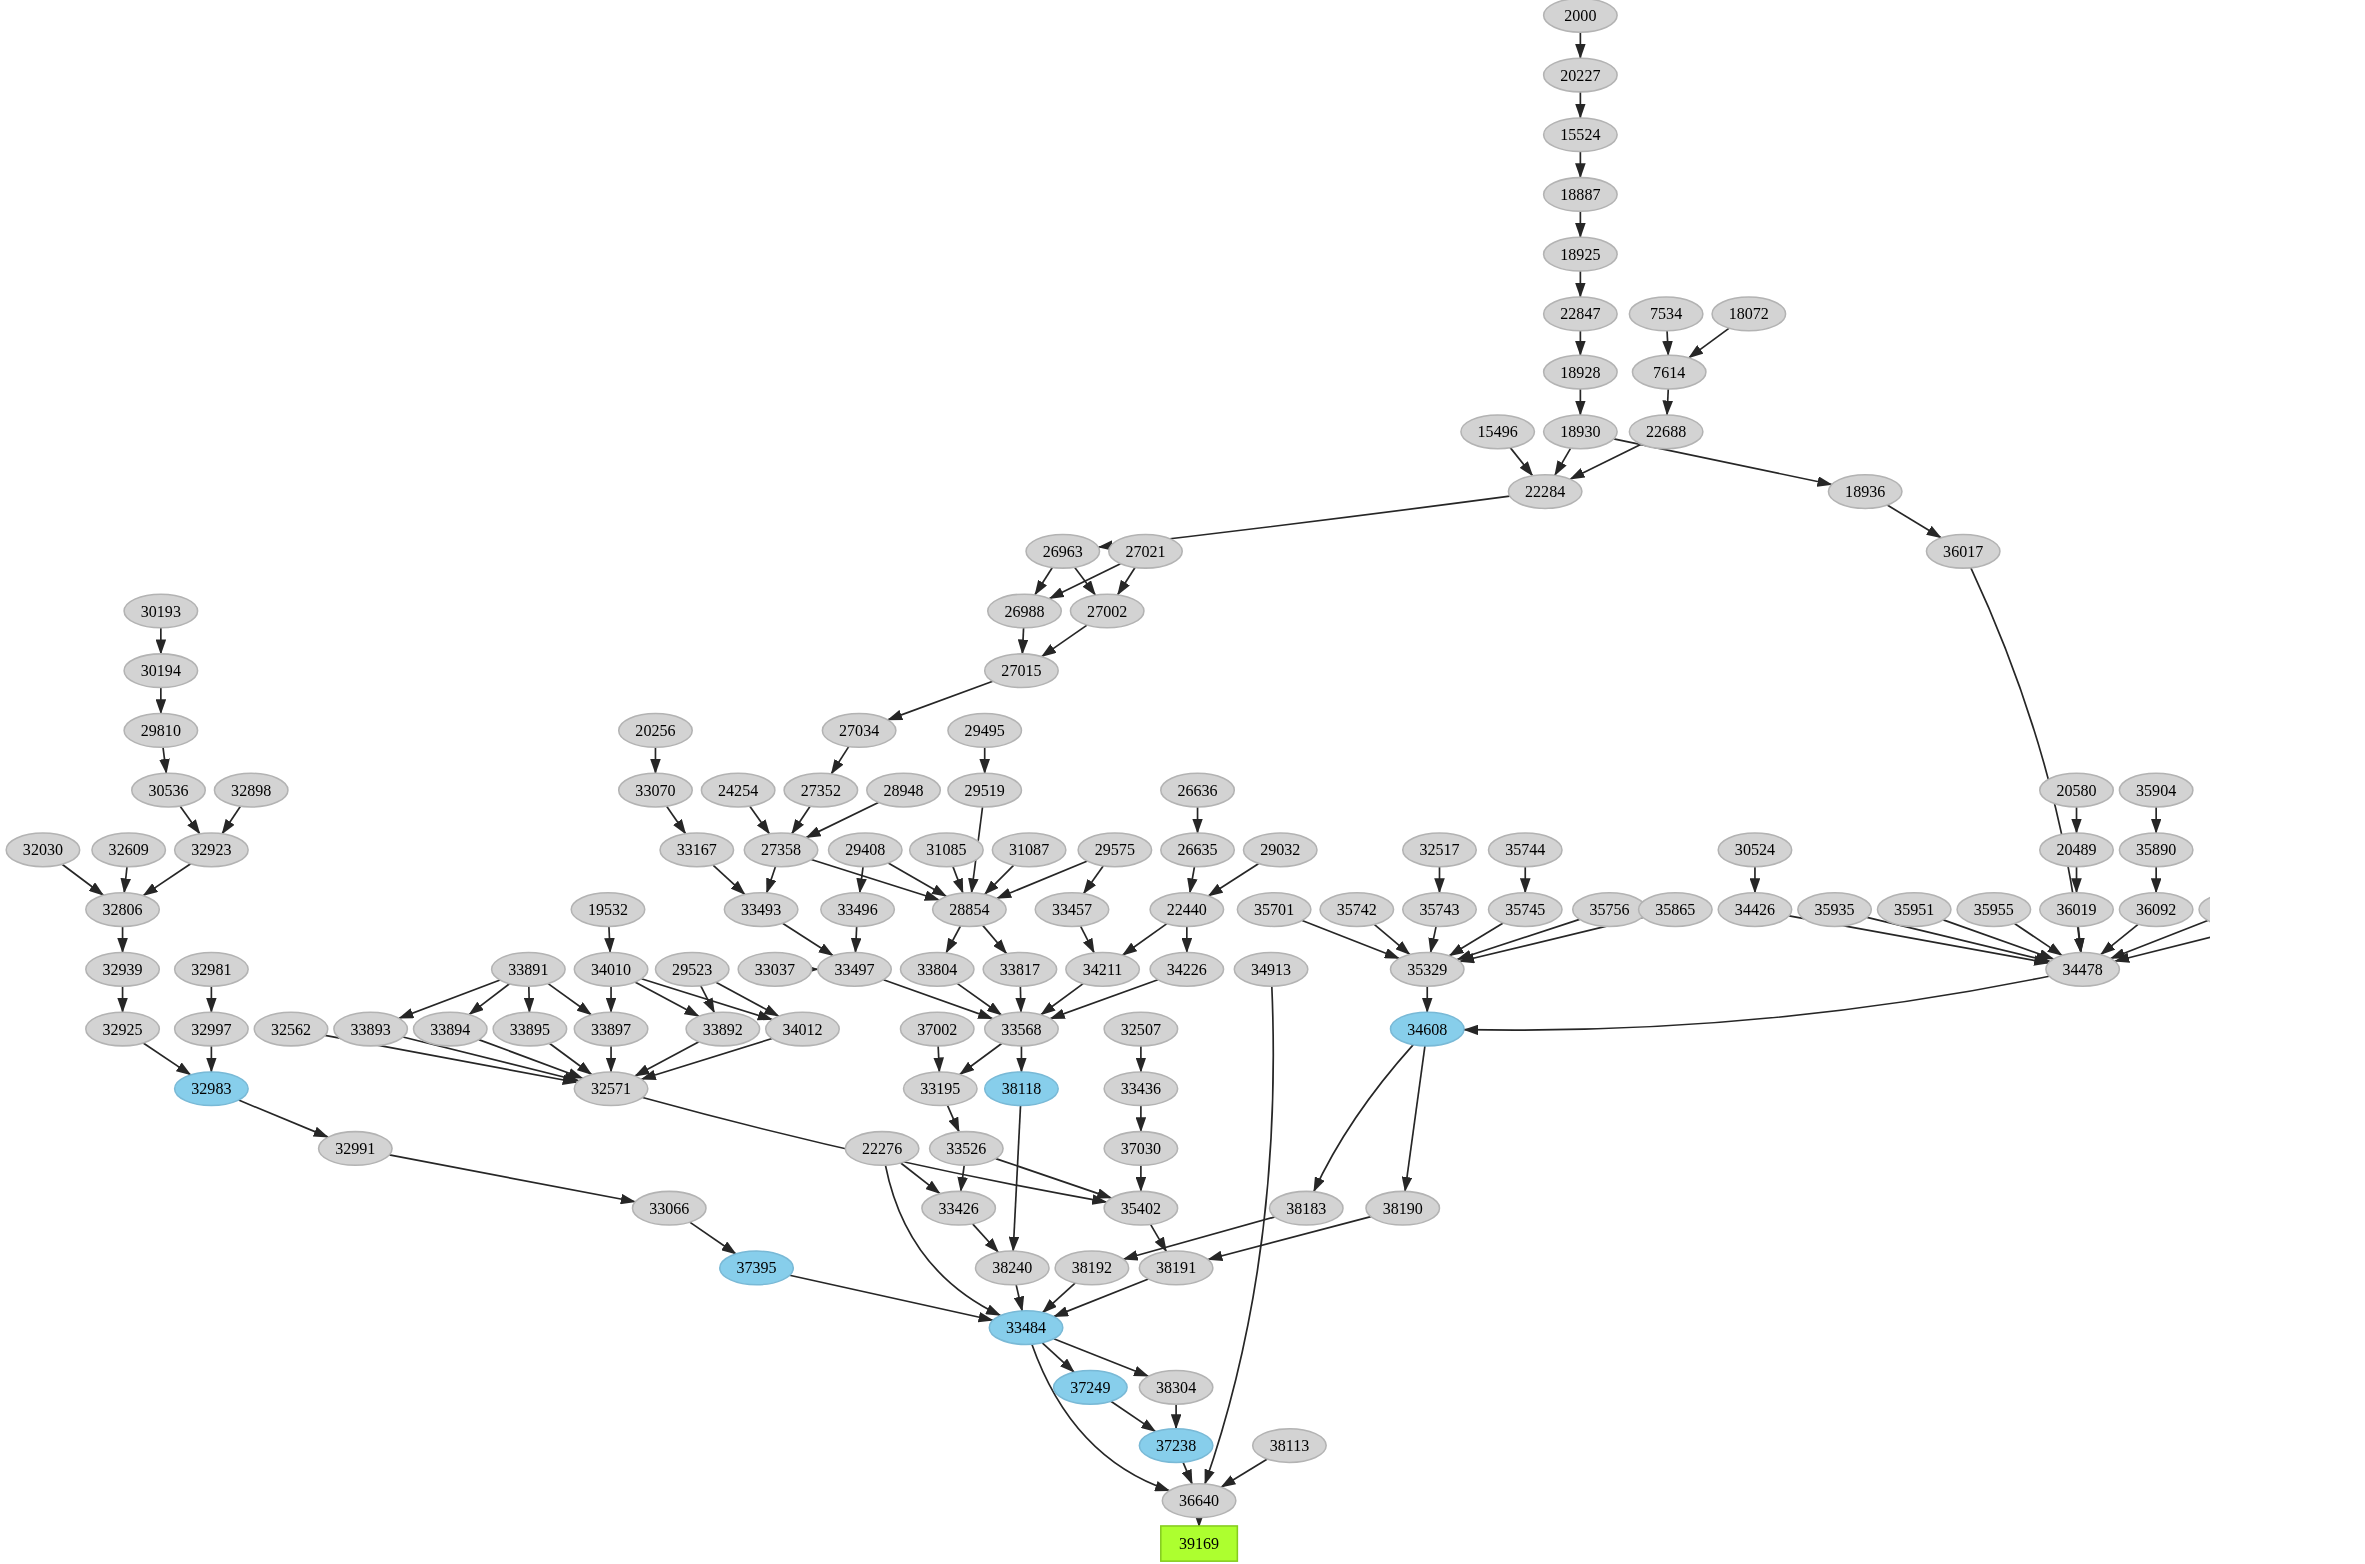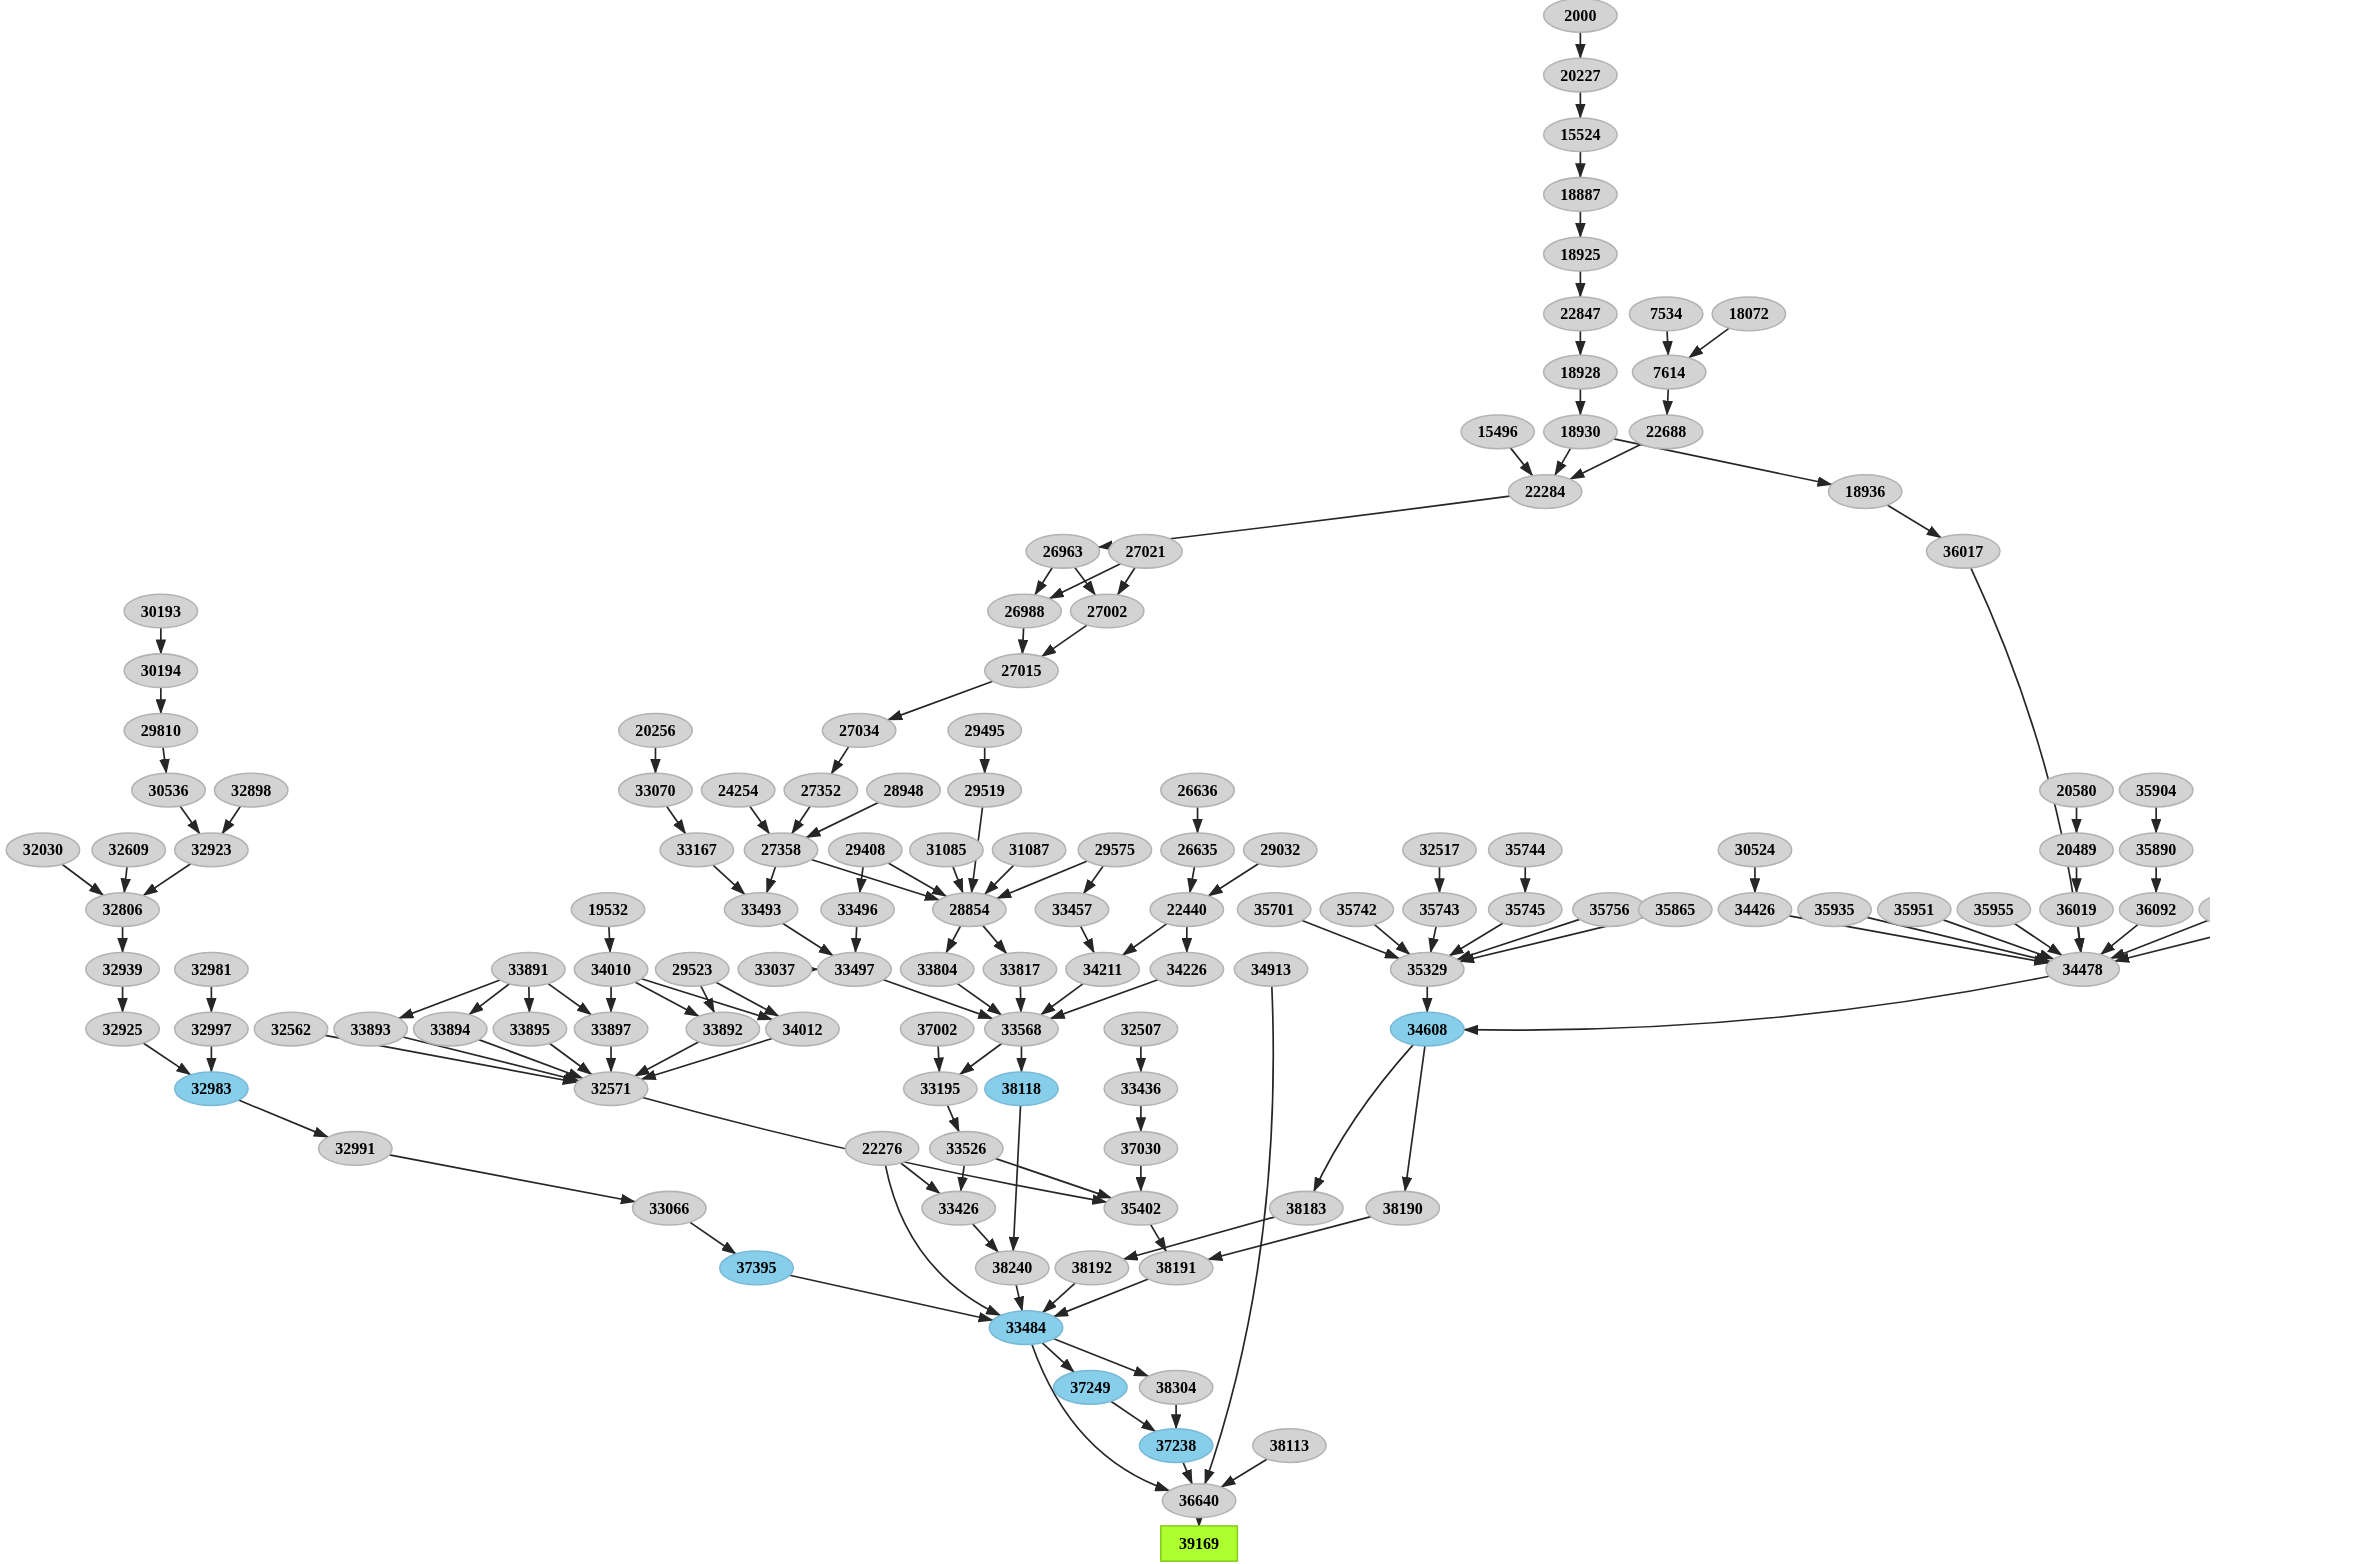--- a/index.html
+++ b/index.html
@@ -9,21 +9,20 @@
   }
   body {
     width: 2366px;
     height: 1565px;
     font-family: "Liberation Serif", serif;
   }
   #graph-wrap {
     width: 2210px;
     height: 1565px;
     overflow: hidden;
-    font-weight: bold;
   }
   #graph-svg {
     display: block;
     width: 2366px;
     height: 1565px;
     background: #ffffff;
   }
   .node-label {
     font-family: "Liberation Serif", serif;
     font-size: 10.5px;

